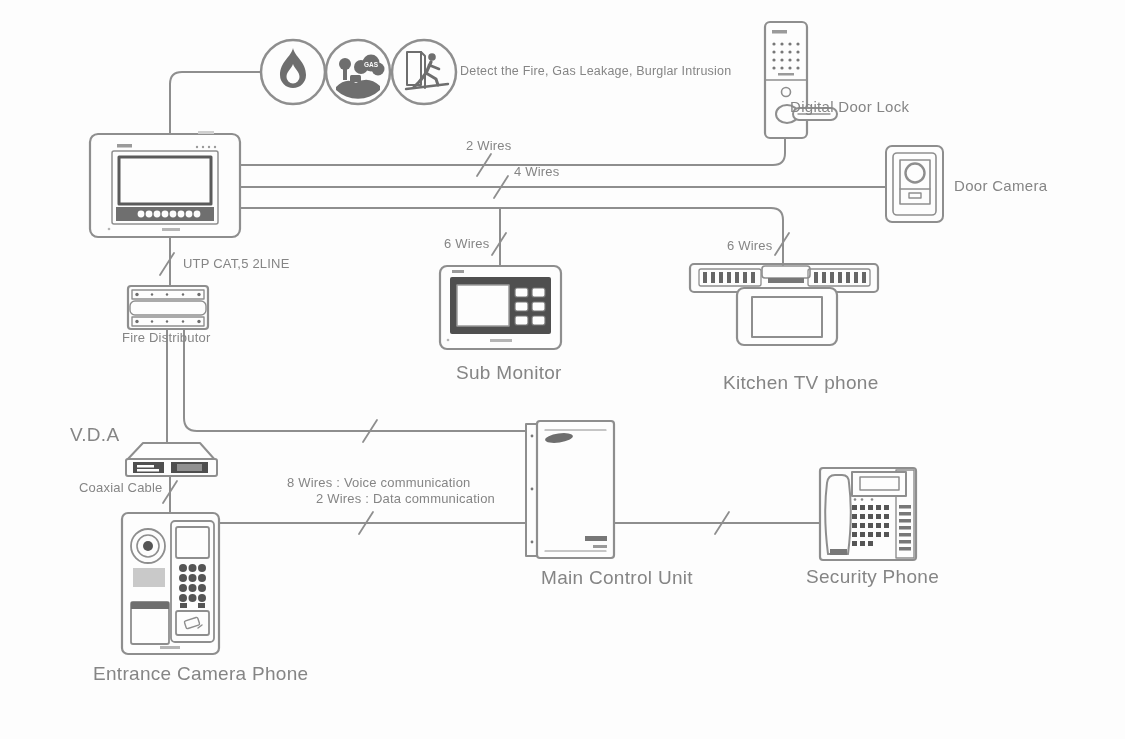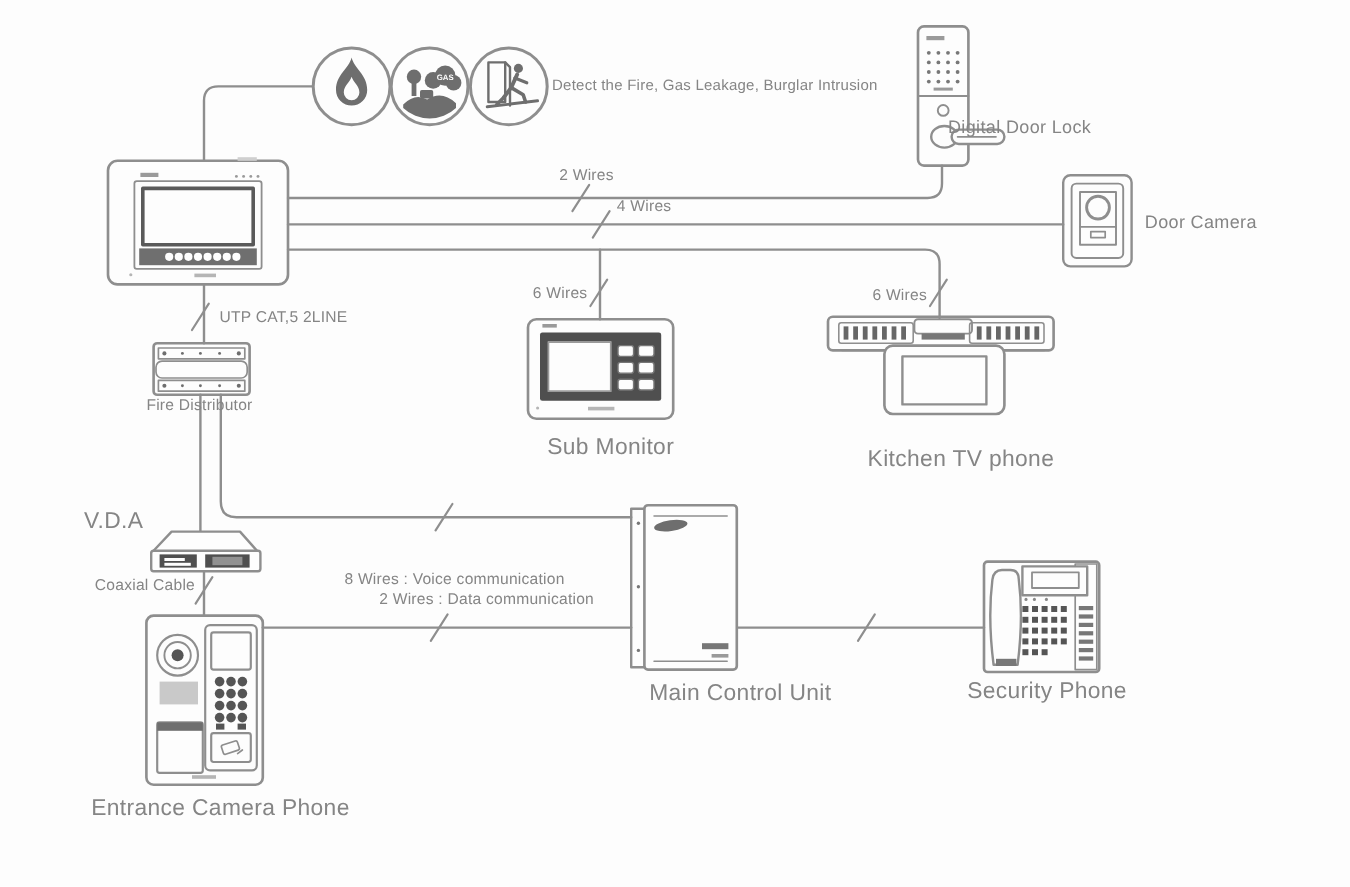--- a/index.html
+++ b/index.html
@@ -343,19 +343,19 @@
   <div class="lbl device-lbl" style="left:723px;top:361px;margin-top:11px;">Kitchen TV phone</div>
 
   <div class="lbl device-lbl" style="left:70px;top:424px;">V.D.A</div>
 
   <div class="lbl wire-lbl" style="left:79px;top:481px;">Coaxial Cable</div>
 
   <div class="lbl wire-lbl" style="left:287px;top:476px;">8 Wires : Voice communication</div>
 
   <div class="lbl wire-lbl" style="left:287px;top:492px;margin-left:29px;">2 Wires : Data communication</div>
 
-  <div class="lbl device-lbl" style="left:76px;top:663px;">Entrance Camera Phone</div>
+  <div class="lbl device-lbl" style="left:93px;top:663px;">Entrance Camera Phone</div>
 
   <div class="lbl device-lbl" style="left:505px;top:567px;margin-left:36px;">Main Control Unit</div>
 
   <div class="lbl device-lbl" style="left:806px;top:566px;">Security Phone</div>
 
 </div>
 
 </body></html>

